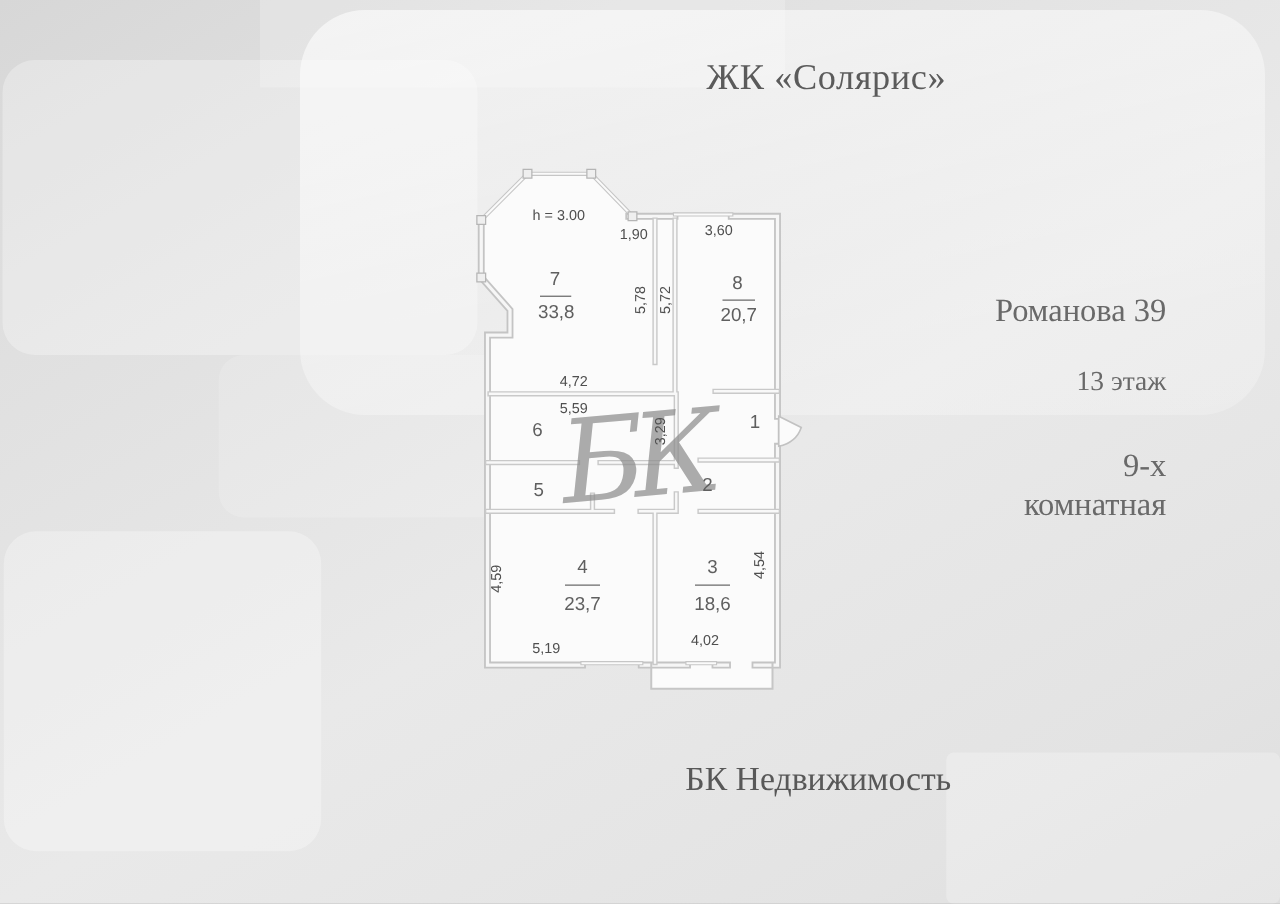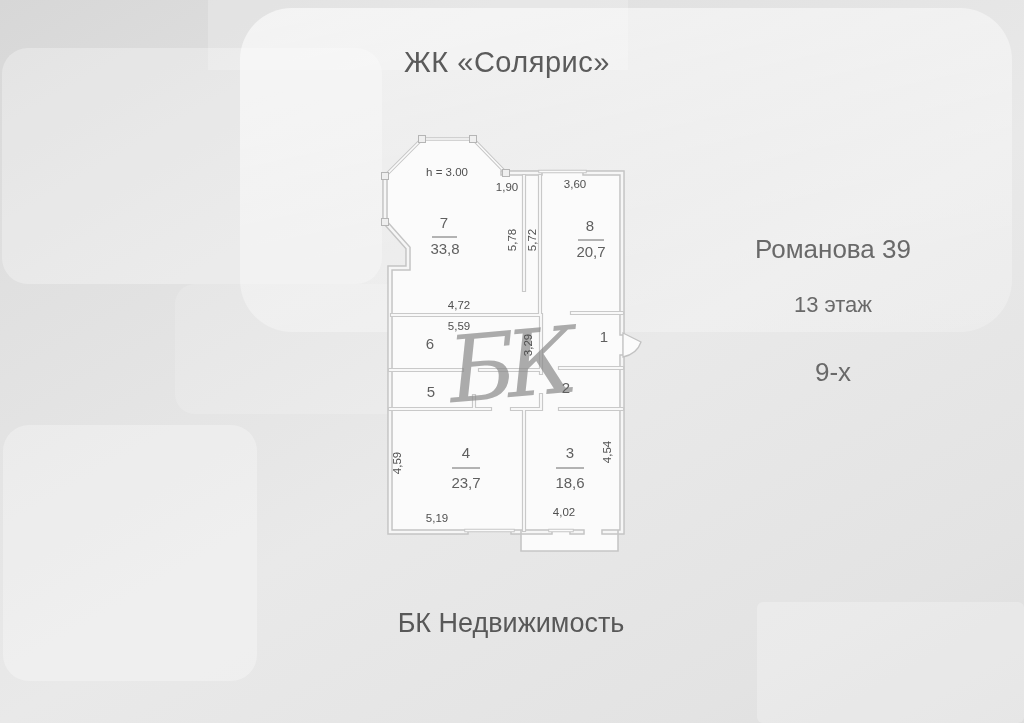--- a/index.html
+++ b/index.html
@@ -9,21 +9,21 @@
     background:linear-gradient(150deg,#d7d7d7 0%,#e0e0e0 22%,#e9e9e9 55%,#e3e3e3 85%,#dedede 100%);
   }
   .patch{position:absolute;pointer-events:none;}
   .p-top-band{left:208px;top:0;width:420px;height:70px;background:rgba(255,255,255,.22);}
   .p-main-panel{left:240px;top:8px;width:772px;height:324px;border-radius:52px;
     background:linear-gradient(168deg,rgba(255,255,255,.60) 0%,rgba(255,255,255,.35) 55%,rgba(255,255,255,.22) 100%);}
   .p-left-round{left:2px;top:48px;width:380px;height:236px;border-radius:26px;background:rgba(255,255,255,.30);}
   .p-mid-soft{left:175px;top:284px;width:360px;height:130px;border-radius:20px;background:rgba(255,255,255,.16);}
   .p-bottom-left{left:3px;top:425px;width:254px;height:256px;border-radius:26px;background:rgba(255,255,255,.30);}
   .p-bottom-right{left:757px;top:602px;width:267px;height:121px;border-radius:6px;background:rgba(255,255,255,.26);}
-  .txt{position:absolute;color:#5f5f5f;text-align:center;}
+  .txt{position:absolute;color:#5f5f5f;text-align:right;font-family:Liberation Serif, serif;}
   .title{left:257px;top:46px;width:500px;font-size:29px;letter-spacing:.5px;color:#5b5b5b;}
   .addr{left:733px;top:234px;width:200px;font-size:26px;color:#696969;}
   .floor{left:733px;top:292px;width:200px;font-size:22px;color:#696969;}
   .rtype{left:733px;top:357px;width:200px;font-size:26px;line-height:31px;color:#696969;}
   .brand{left:261px;top:608px;width:500px;font-size:27px;color:#585858;}
   svg{position:absolute;left:0;top:0;}
   svg text{font-family:"Liberation Sans",sans-serif;fill:#4f4f4f;}
   .roomnum{font-size:15px;fill:#5f5f5f;}
   .roomarea{font-size:15px;fill:#5f5f5f;}
   .dim{font-size:11.5px;}
@@ -40,20 +40,21 @@
   <div class="patch p-left-round"></div>
   <div class="patch p-mid-soft"></div>
   <div class="patch p-bottom-left"></div>
   <div class="patch p-bottom-right"></div>
 
   <div class="txt title">ЖК «Солярис»</div>
   <div class="txt addr">Романова 39</div>
   <div class="txt floor">13 этаж</div>
   <div class="txt rtype">
     <span>9-х</span><br>
+    <span>комнатная</span>
   </div>
   <div class="txt brand">БК Недвижимость</div>
 
   <svg width="1024" height="723" viewBox="0 0 1024 723">
 
     <defs>
 
       <path id="wx" d="M503,173 L540,173
                        M585,173 L622,173 L622,333
                        M622,357 L622,532 L604,532

